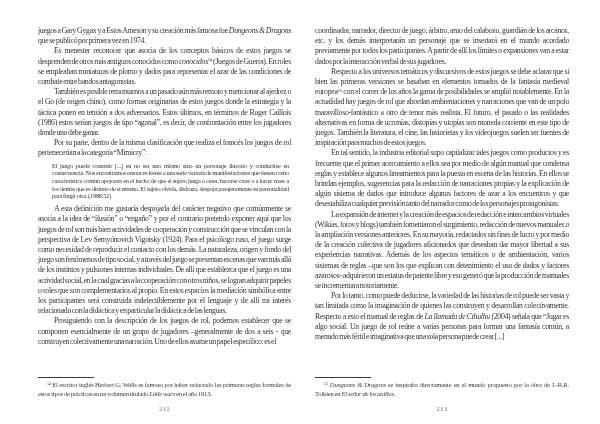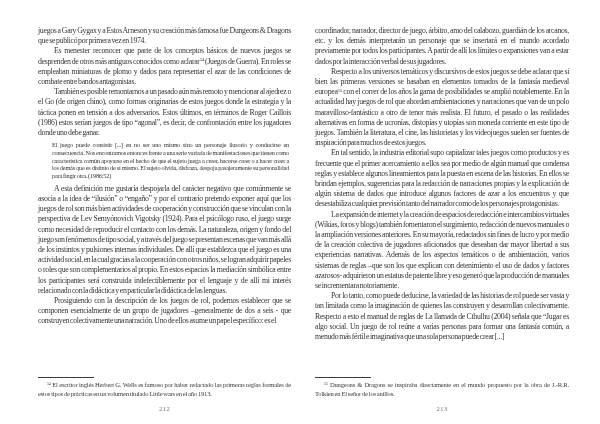--- a/index.html
+++ b/index.html
@@ -20,21 +20,21 @@
     margin:0;text-align:justify;text-indent:16px;
     font-size:7.8px;line-height:10.2px;
     letter-spacing:-0.3px;word-spacing:-0.8px;
   }
   .para.noindent{text-indent:0;}
   .quote{
     margin:3px 2px 4px 14px;text-align:justify;
     font-size:6.3px;line-height:7.7px;
     letter-spacing:-0.2px;word-spacing:-0.4px;
   }
-  .it{}
+  .it{font-style:italic;}
   sup{font-size:0.62em;line-height:0;position:relative;top:-0.45em;vertical-align:baseline;}
   .footnote-area{margin-top:auto;padding-top:6px;}
   .rule{width:56px;border-top:1.4px solid #3a3a3a;margin:0 0 3px 0;}
   .footnote{
     margin:0;text-align:justify;text-indent:9px;
     font-size:6.6px;line-height:8.4px;
     letter-spacing:-0.2px;word-spacing:-0.5px;color:#3c3c3c;
   }
   .page-number{
     margin-top:7px;text-align:center;
@@ -42,22 +42,23 @@
   }
 </style>
 </head>
 <body>
 
 <div class="spread">
 
   <section class="page page-left">
     <div class="body">
         <p class="para noindent"><span>juegos a Gary Gygax y a Estos Arneson y su creación más famosa fue </span><span class="it">Dungeons &amp; Dragons</span><span> que se publicó por primera vez en 1974.</span></p>
-        <p class="para"><span>Es menester reconocer que parte de los conceptos básicos de nuevos juegos se desprenden de otros más antiguos conocidos como </span><span class="it">aclarar</span><sup>54</sup><span> (Juegos de Guerra). En roles se empleaban miniaturas de plomo y dados para representar el azar de las condiciones de combate entre bandos antagonistas.</span></p>
+        <p class="para"><span>Es menester reconocer que asocia de los conceptos básicos de estos juegos se desprenden de otros más antiguos conocidos como </span><span class="it">conocidos</span><sup>54</sup><span> (Juegos de Guerra). En roles se empleaban miniaturas de plomo y dados para representar el azar de las condiciones de combate entre bandos antagonistas.</span></p>
         <p class="para"><span>También es posible remontarnos a un pasado aún más remoto y mencionar al ajedrez o el Go (de origen chino), como formas originarias de estos juegos donde la estrategia y la táctica ponen en tensión a dos adversarios. Estos últimos, en términos de Roger Caillois (1986) estos serían juegos de tipo “agonal”, es decir, de confrontación entre los jugadores donde uno debe ganar.</span></p>
+        <p class="para"><span>Por su parte, dentro de la misma clasificación que realiza el francés los juegos de rol pertenecerían a la categoría “Mimicry”:</span></p>
         <p class="quote"><span>El juego puede consistir [...] en no ser uno mismo sino un personaje ilusorio y conducirse en consecuencia. Nos encontramos entonces frente a una serie variada de manifestaciones que tienen como característica común apoyarse en el hecho de que el sujeto juega a creer, hacerse creer o a hacer creer a los demás que es distinto de sí mismo. El sujeto olvida, disfraza, despoja pasajeramente su personalidad para fingir otra. (1986:52)</span></p>
         <p class="para"><span>A esta definición me gustaría despojarla del carácter negativo que comúnmente se asocia a la idea de “ilusión” o “engaño” y por el contrario pretendo exponer aquí que los juegos de rol son más bien actividades de cooperación y construcción que se vinculan con la perspectiva de Lev Semyónovich Vigotsky (1924). Para el psicólogo ruso, el juego surge como necesidad de reproducir el contacto con los demás. La naturaleza, origen y fondo del juego son fenómenos de tipo social, y a través del juego se presentan escenas que van más allá de los instintos y pulsiones internas individuales. De allí que establezca que el juego es una actividad social, en la cual gracias a la cooperación con otros niños, se logran adquirir papeles o roles que son complementarios al propio. En estos espacios la mediación simbólica entre los participantes será construida indefectiblemente por el lenguaje y de allí mi interés relacionado con la didáctica y en particular la didáctica de las lenguas.</span></p>
         <p class="para"><span>Prosiguiendo con la descripción de los juegos de rol, podemos establecer que se componen esencialmente de un grupo de jugadores –generalmente de dos a seis - que construyen colectivamente una narración. Uno de ellos asume un papel específico: es el</span></p>
       </div>
     <div class="footnote-area">
       <div class="rule"></div>
       <p class="footnote"><sup>54</sup><span> El escritor inglés Herbert G. Wells es famoso por haber redactado las primeras reglas formales de estos tipos de prácticas en un volumen titulado </span><span class="it">Little wars</span><span> en el año 1913.</span></p>
     </div>
     <div class="page-number">212</div>
   </section>

